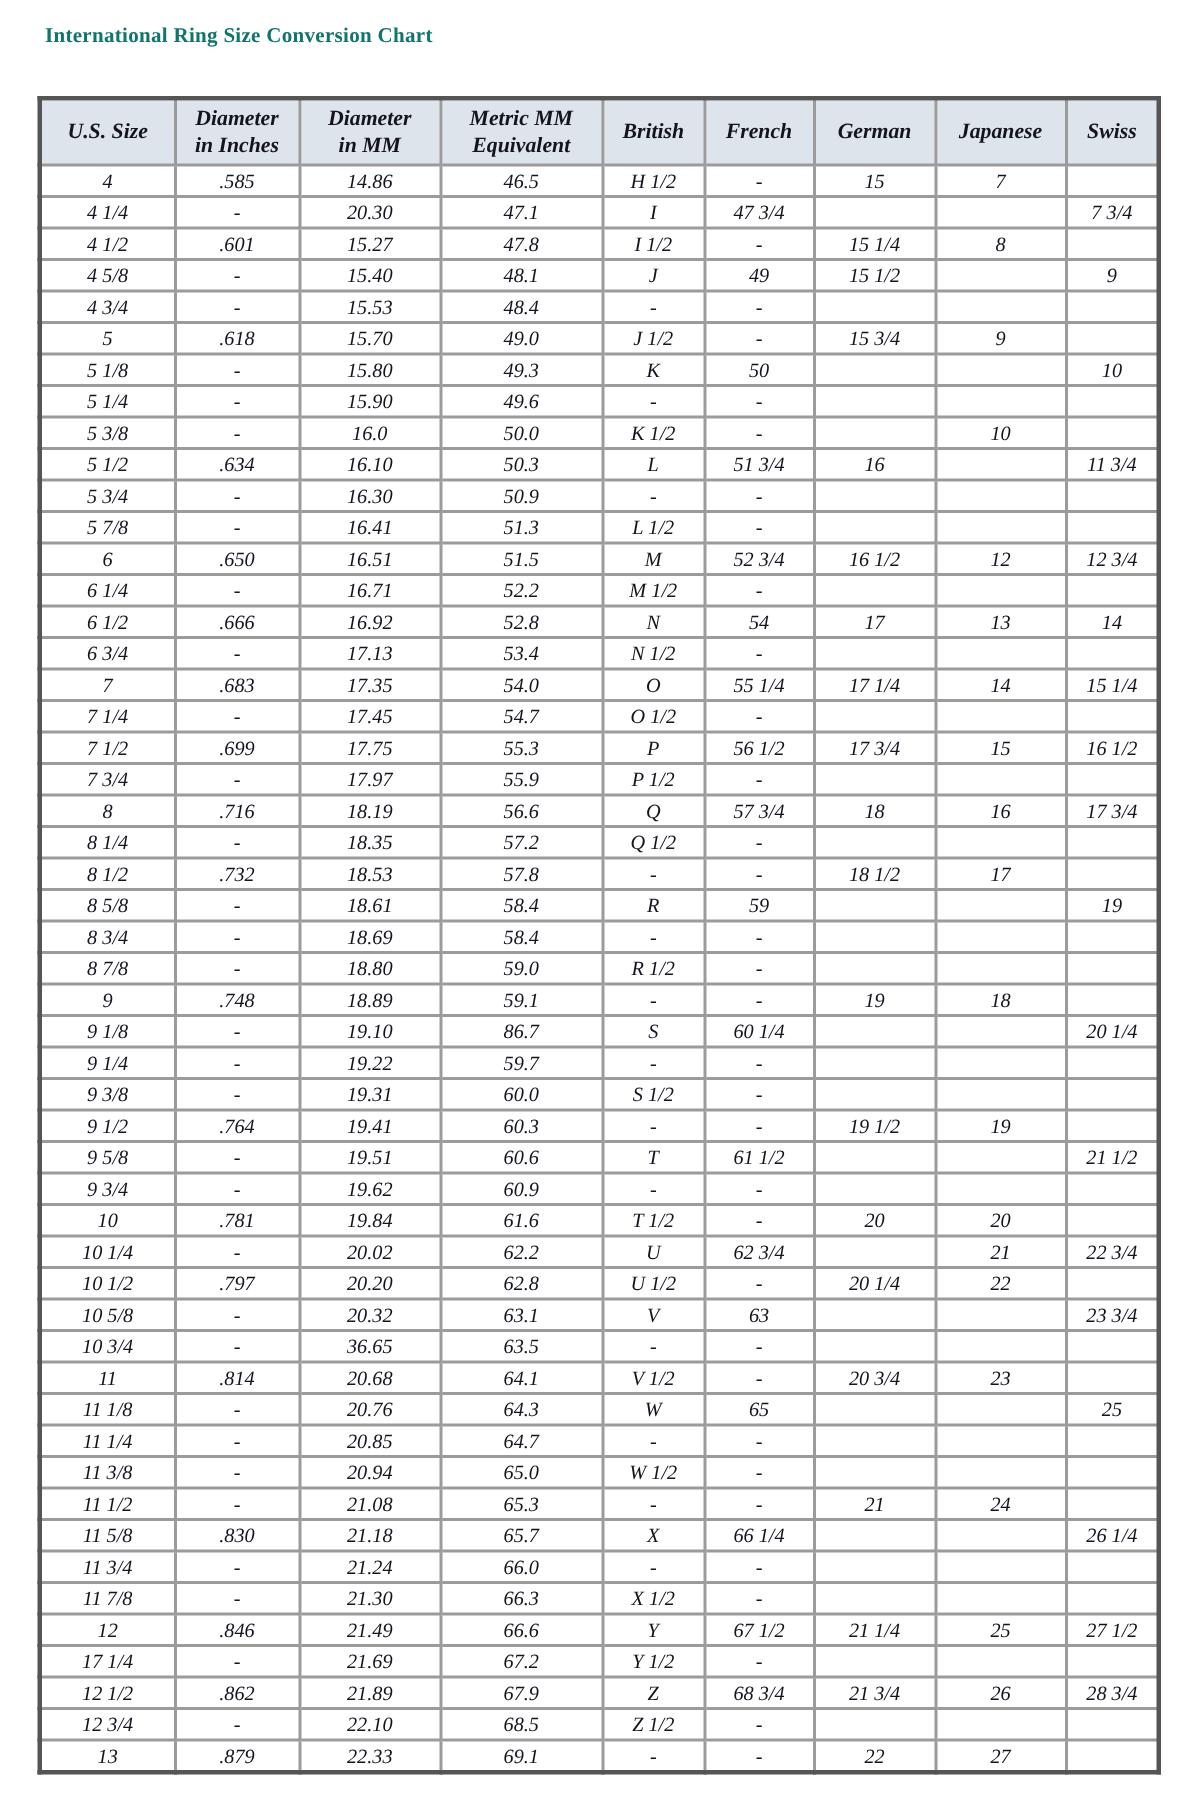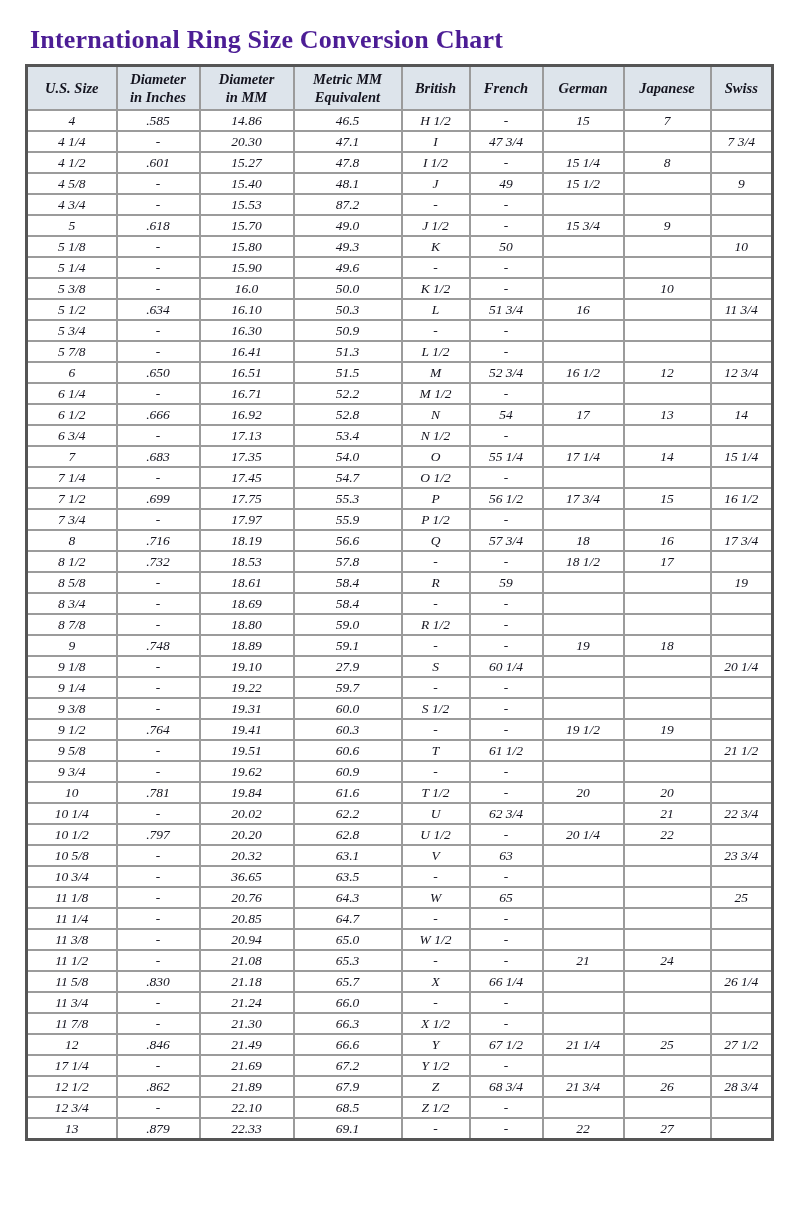--- a/index.html
+++ b/index.html
@@ -12,23 +12,23 @@
     width: 794px;
     height: 1213px;
     font-family: "Liberation Serif", "DejaVu Serif", serif;
     color: #16161f;
     overflow: hidden;
   }
   .page-title {
     position: absolute;
     left: 30px;
     top: 8px;
-    font-size: 26px;
+    font-size: 14px;
     font-weight: bold;
-    color: #4c1d95;
+    color: #0f766e;
     letter-spacing: 0.2px;
   }
   table.ring-table {
     position: absolute;
     left: 25px;
     top: 64px;
     width: 746px;
     border-collapse: collapse;
     table-layout: fixed;
     border: 3px solid #555555;
@@ -136,21 +136,21 @@
         <td>J</td>
         <td>49</td>
         <td>15 1/2</td>
         <td></td>
         <td>9</td>
       </tr>
       <tr>
         <td>4 3/4</td>
         <td>-</td>
         <td>15.53</td>
-        <td>87.2</td>
+        <td>48.4</td>
         <td>-</td>
         <td>-</td>
         <td></td>
         <td></td>
         <td></td>
       </tr>
       <tr>
         <td>5</td>
         <td>.618</td>
         <td>15.70</td>
@@ -320,20 +320,31 @@
         <td>.716</td>
         <td>18.19</td>
         <td>56.6</td>
         <td>Q</td>
         <td>57 3/4</td>
         <td>18</td>
         <td>16</td>
         <td>17 3/4</td>
       </tr>
       <tr>
+        <td>8 1/4</td>
+        <td>-</td>
+        <td>18.35</td>
+        <td>57.2</td>
+        <td>Q 1/2</td>
+        <td>-</td>
+        <td></td>
+        <td></td>
+        <td></td>
+      </tr>
+      <tr>
         <td>8 1/2</td>
         <td>.732</td>
         <td>18.53</td>
         <td>57.8</td>
         <td>-</td>
         <td>-</td>
         <td>18 1/2</td>
         <td>17</td>
         <td></td>
       </tr>
@@ -378,21 +389,21 @@
         <td>-</td>
         <td>-</td>
         <td>19</td>
         <td>18</td>
         <td></td>
       </tr>
       <tr>
         <td>9 1/8</td>
         <td>-</td>
         <td>19.10</td>
-        <td>27.9</td>
+        <td>86.7</td>
         <td>S</td>
         <td>60 1/4</td>
         <td></td>
         <td></td>
         <td>20 1/4</td>
       </tr>
       <tr>
         <td>9 1/4</td>
         <td>-</td>
         <td>19.22</td>
@@ -493,20 +504,31 @@
       </tr>
       <tr>
         <td>10 3/4</td>
         <td>-</td>
         <td>36.65</td>
         <td>63.5</td>
         <td>-</td>
         <td>-</td>
         <td></td>
         <td></td>
+        <td></td>
+      </tr>
+      <tr>
+        <td>11</td>
+        <td>.814</td>
+        <td>20.68</td>
+        <td>64.1</td>
+        <td>V 1/2</td>
+        <td>-</td>
+        <td>20 3/4</td>
+        <td>23</td>
         <td></td>
       </tr>
       <tr>
         <td>11 1/8</td>
         <td>-</td>
         <td>20.76</td>
         <td>64.3</td>
         <td>W</td>
         <td>65</td>
         <td></td>

